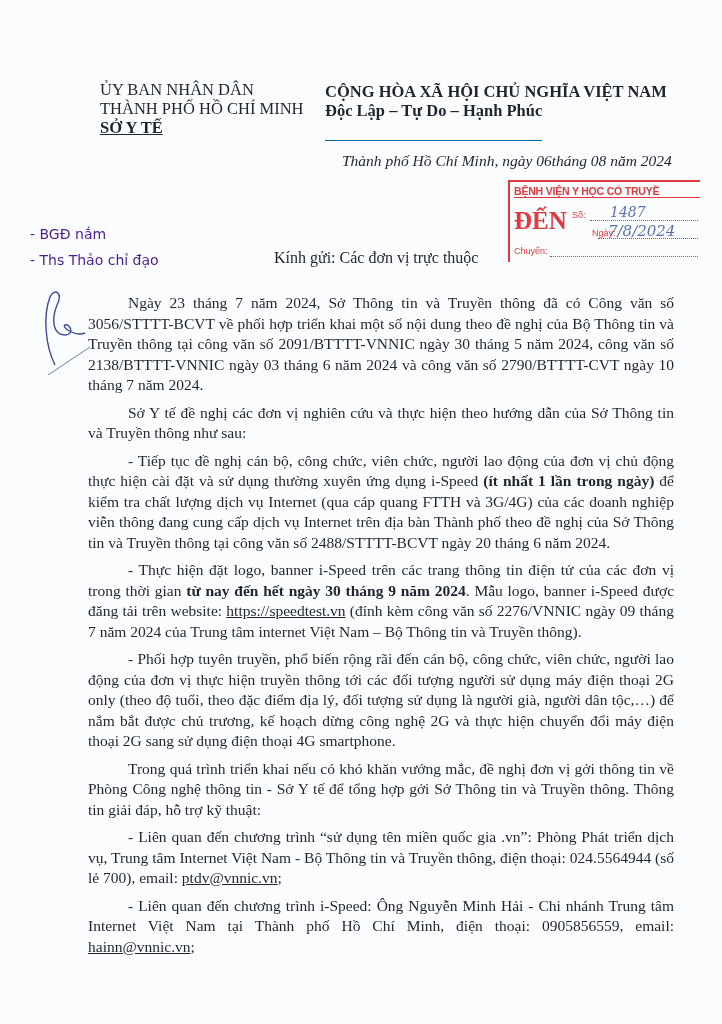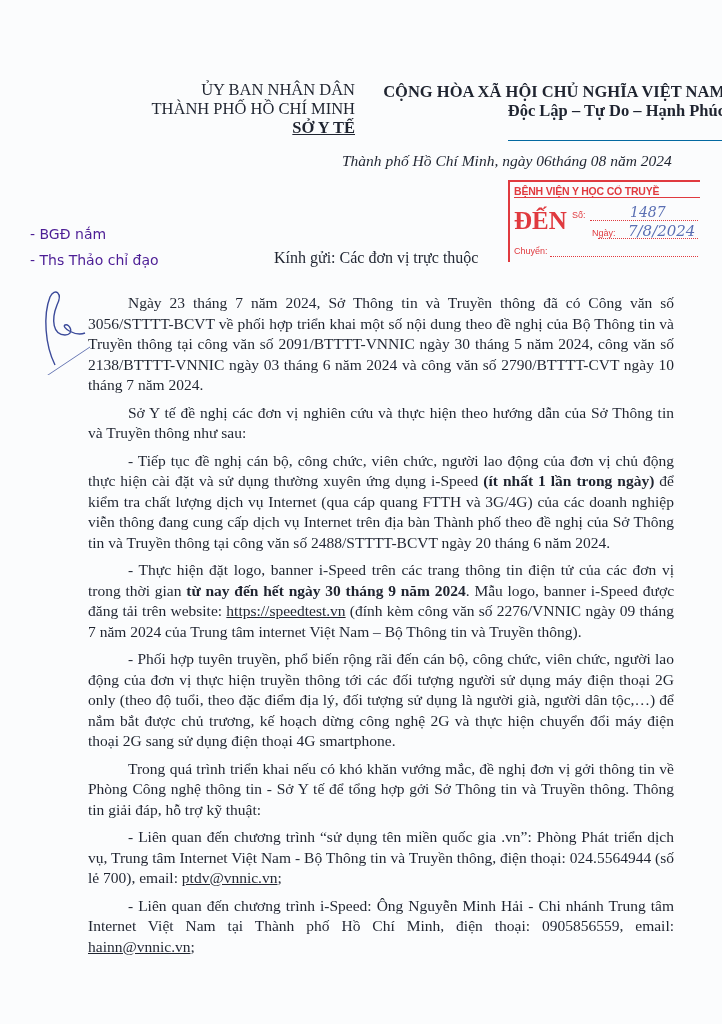--- a/index.html
+++ b/index.html
@@ -5,38 +5,38 @@
   html, body { margin:0; padding:0; }
   body {
     width:722px; height:1024px; overflow:hidden;
     background:#fbfcfd;
     font-family:"Liberation Serif", "DejaVu Serif", serif;
     color:#1f2430;
     position:relative;
   }
   .page { position:absolute; left:0; top:0; width:722px; height:1024px; }
   .abs { position:absolute; }
-  .center { text-align:right; }
+  .center { text-align:left; }
   .hdr-left { left:100px; top:80px; width:255px; font-size:16.5px; line-height:19px; }
   .hdr-left .u { font-weight:bold; text-decoration:underline; }
   .hdr-right { left:325px; top:82px; width:400px; font-size:16.5px; line-height:19px; font-weight:bold; }
   .hdr-right .motto { display:inline-block; border-bottom:1px solid #0369a1; padding-bottom:20px; font-weight:bold; }
   .ref { left:88px; top:152px; width:280px; font-size:15px; line-height:17px; }
   .ref .num { font-size:16px; }
   .date { left:342px; top:152px; font-size:15.5px; font-style:italic; }
   .stamp {
     left:508px; top:180px; width:190px; height:80px;
     border-left:2px solid #e03a3f; border-top:2px solid #e03a3f;
     color:#e03a3f; font-family:"Liberation Sans", sans-serif;
   }
   .stamp .org { position:absolute; left:4px; top:3px; font-size:10.5px; font-weight:bold; letter-spacing:-0.2px; white-space:nowrap; border-bottom:1px solid #e03a3f; width:186px;}
   .stamp .den { position:absolute; left:4px; top:25px; font-family:"Liberation Serif", serif; font-size:25px; font-weight:bold; }
   .stamp .lbl { position:absolute; font-size:9px; }
   .stamp .dots { position:absolute; border-bottom:1px dotted #e03a3f; }
-  .stamp .hand { position:absolute; color:#5a6fb3; font-family:"DejaVu Serif", serif; font-style:italic; font-size:14px;margin-left:20px; }
+  .stamp .hand { position:absolute; color:#5a6fb3; font-family:"DejaVu Serif", serif; font-style:italic; font-size:14px; }
   .note { left:30px; font-family:"DejaVu Sans", sans-serif; color:#4c1d95; font-size:14px; }
   .kinhgui { left:274px; top:249px; font-size:16px; }
   .body { left:88px; width:586px; font-size:15.5px; line-height:20.5px; text-align:justify; }
   .body p { margin:0 0 7px 0; text-indent:40px; }
   .b { font-weight:bold; }
   .i { }
   .link { text-decoration:underline; }
   .sig { left:35px; top:285px; }
 </style>
 </head>

